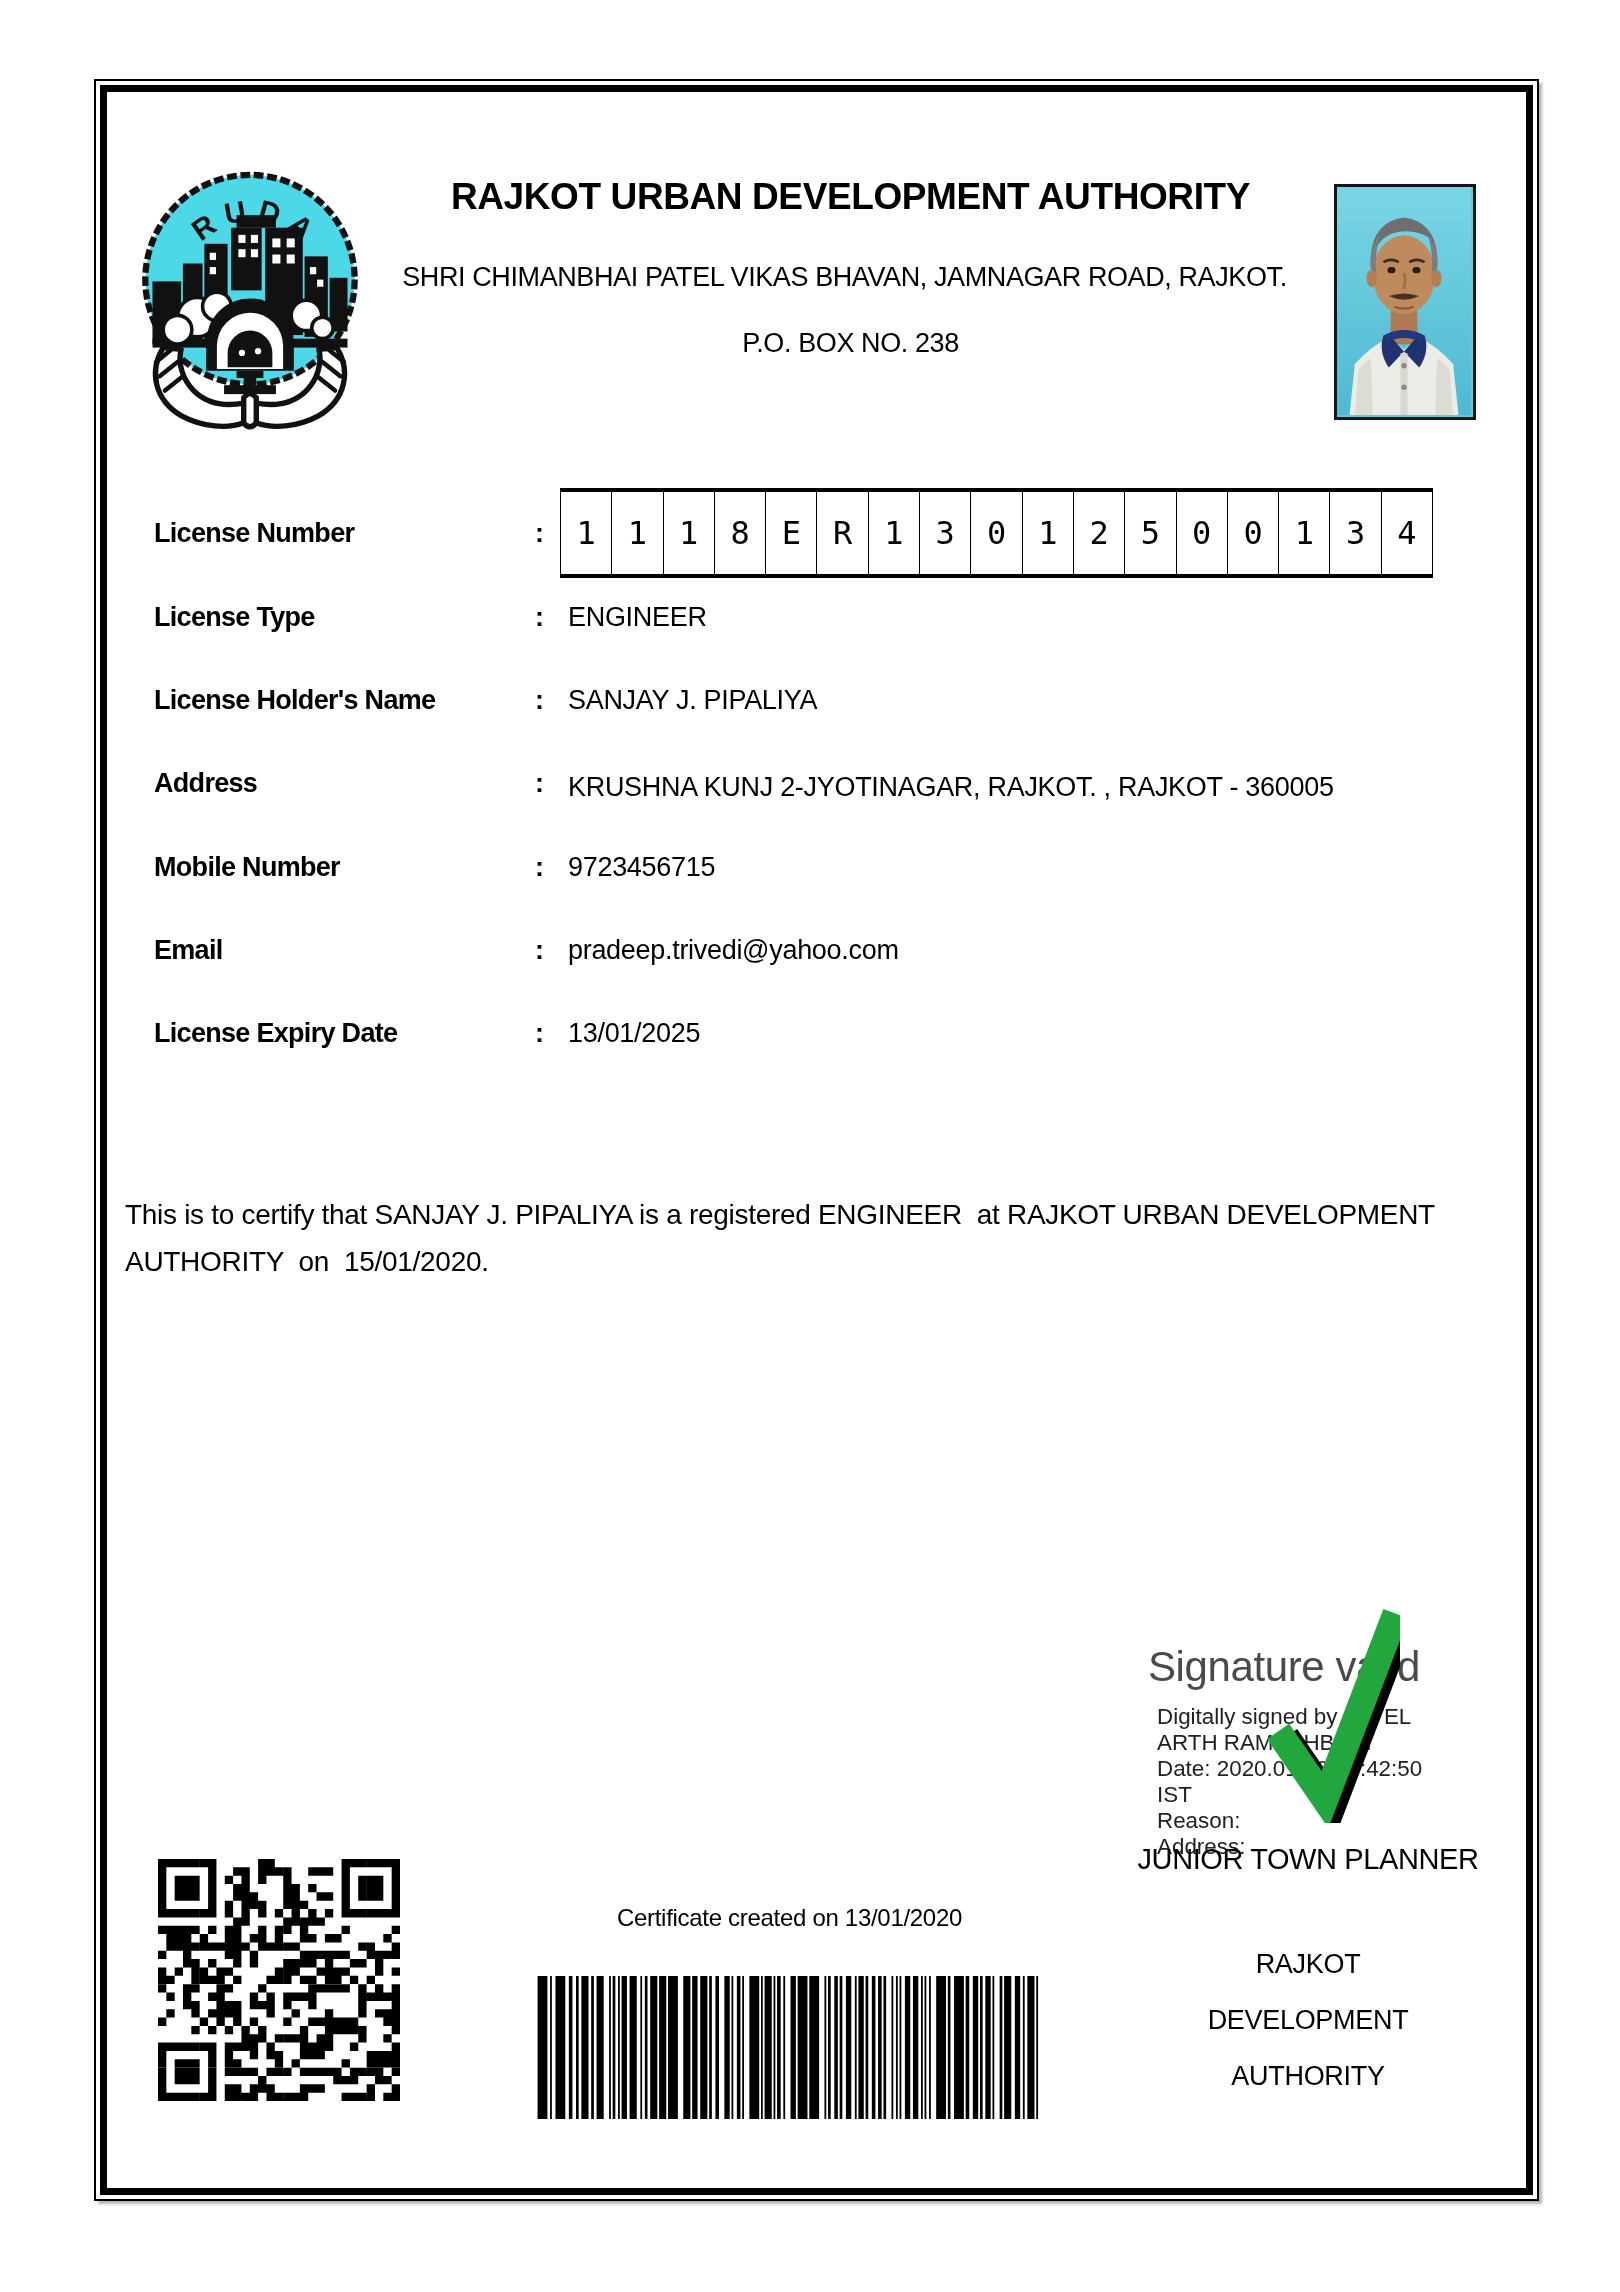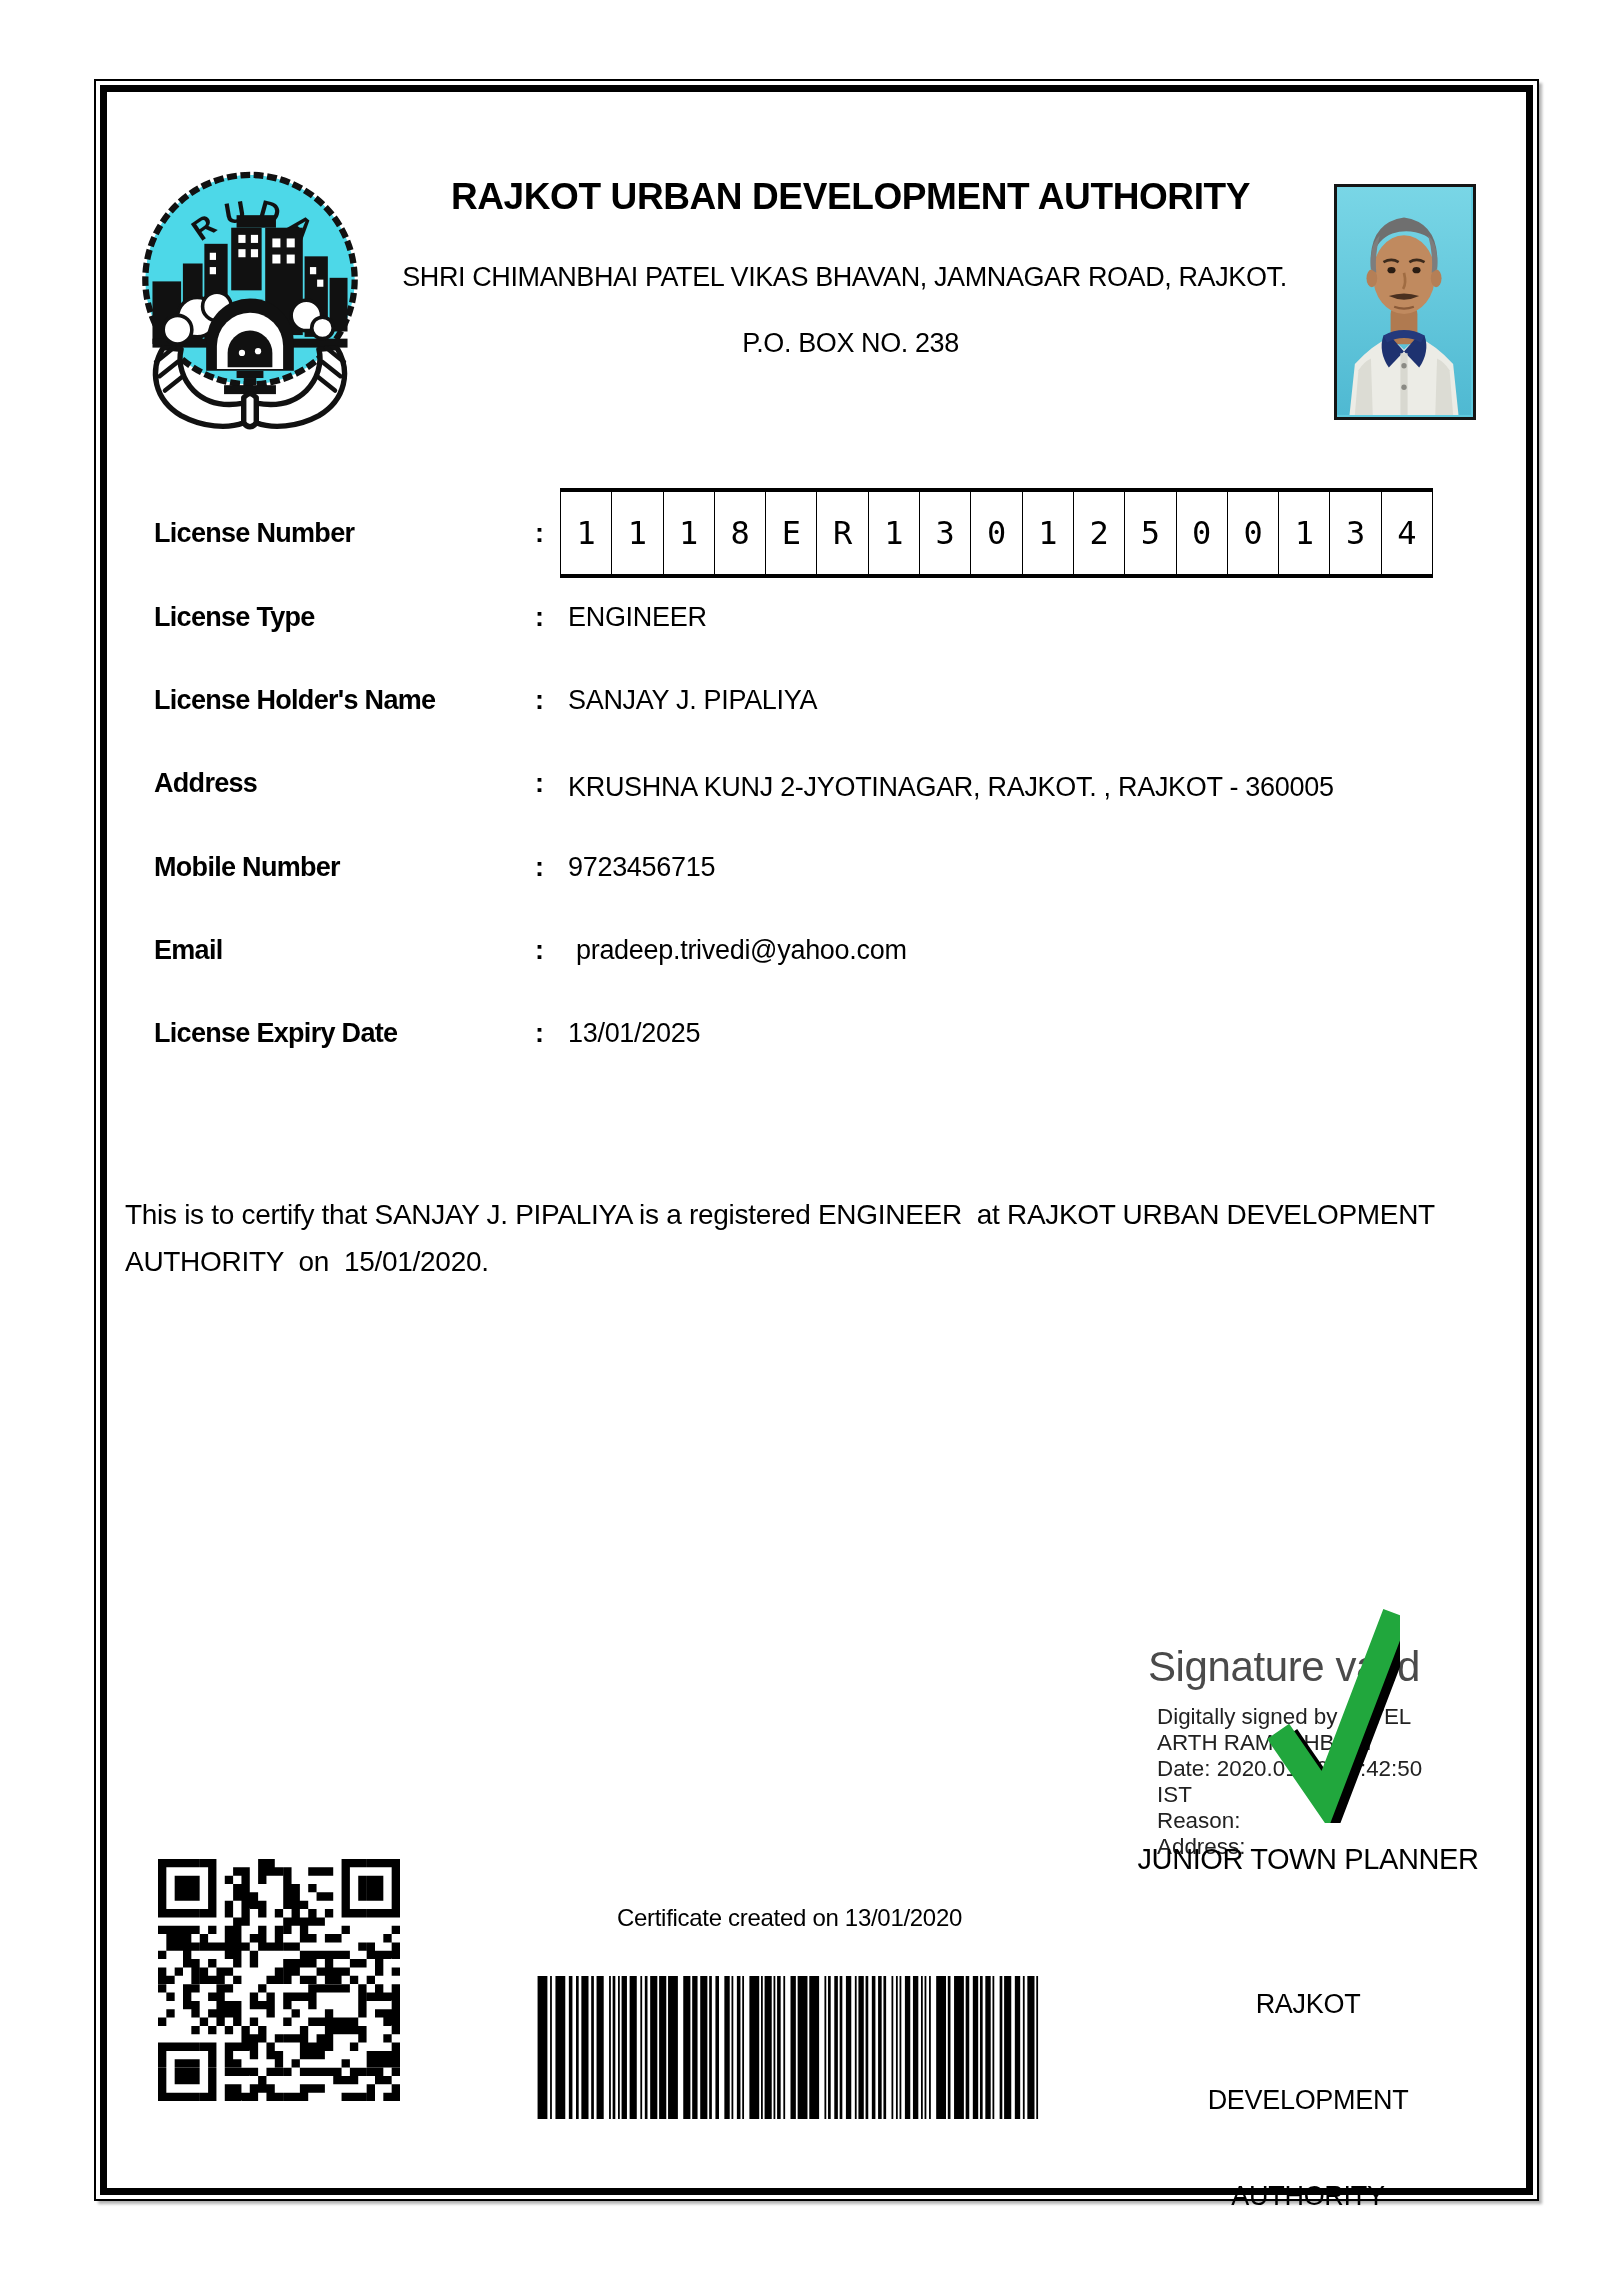--- a/index.html
+++ b/index.html
@@ -40,21 +40,21 @@
   .sig-status{left:1148px;top:1643px;width:376px;font-size:42px;color:#4a4a4a;letter-spacing:-0.4px;white-space:nowrap;}
   .sig-details{left:1157px;top:1704px;width:296px;font-size:22.4px;line-height:26px;color:#222;}
   .sig-check{left:1250px;top:1601px;width:150px;height:222px;}
   .designation{left:1111px;top:1843px;width:394px;text-align:center;font-size:29px;letter-spacing:-0.4px;white-space:nowrap;}
 
   
   .qr{left:158px;top:1859px;width:242px;height:242px;}
   .created-line{left:521px;top:1904px;width:537px;text-align:center;font-size:24px;letter-spacing:-0.3px;}
   .barcode{left:537px;top:1976px;width:507px;height:143px;}
   .authority-lines{left:1111px;top:1949px;width:394px;text-align:center;}
-  .authority-line{font-size:27px;letter-spacing:-0.3px;height:56px;margin-top:40px;}
+  .authority-line{font-size:27px;letter-spacing:-0.3px;height:56px;}
 </style>
 </head>
 <body>
 
 <div class="page">
   <div class="frame-outer">
     <div class="frame-inner"></div>
   </div>
 
   <div class="abs logo">
@@ -207,21 +207,21 @@
   <div class="abs field-label" style="top:768px;">Address</div>
   <div class="abs field-colon" style="top:768px;">:</div>
   <div class="abs field-value" style="top:772px;">KRUSHNA KUNJ 2-JYOTINAGAR, RAJKOT. , RAJKOT - 360005</div>
 
   <div class="abs field-label" style="top:852px;">Mobile Number</div>
   <div class="abs field-colon" style="top:852px;">:</div>
   <div class="abs field-value" style="top:852px;">9723456715</div>
 
   <div class="abs field-label" style="top:935px;">Email</div>
   <div class="abs field-colon" style="top:935px;">:</div>
-  <div class="abs field-value" style="top:935px;margin-left:8px;">pradeep.trivedi@yahoo.com</div>
+  <div class="abs field-value" style="top:935px;">pradeep.trivedi@yahoo.com</div>
 
   <div class="abs field-label" style="top:1018px;">License Expiry Date</div>
   <div class="abs field-colon" style="top:1018px;">:</div>
   <div class="abs field-value" style="top:1018px;">13/01/2025</div>
 
   <div class="abs cert-text">This is to certify that SANJAY J. PIPALIYA is a registered ENGINEER  at RAJKOT URBAN DEVELOPMENT
 AUTHORITY  on  15/01/2020.</div>
 
   <div class="abs sig-status">Signature valid</div>
   <div class="abs sig-details" id="sig-details">

